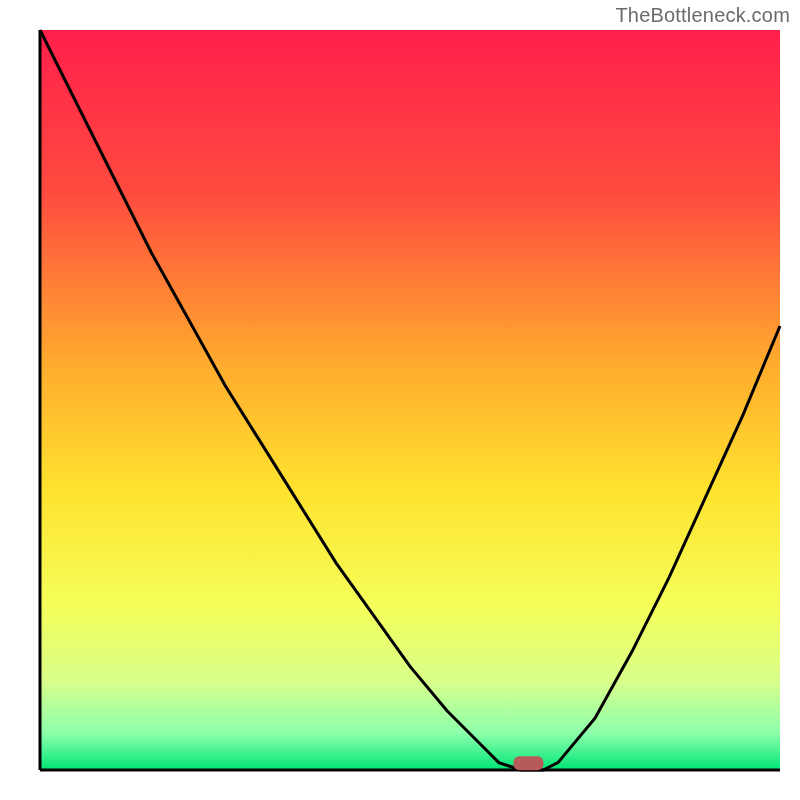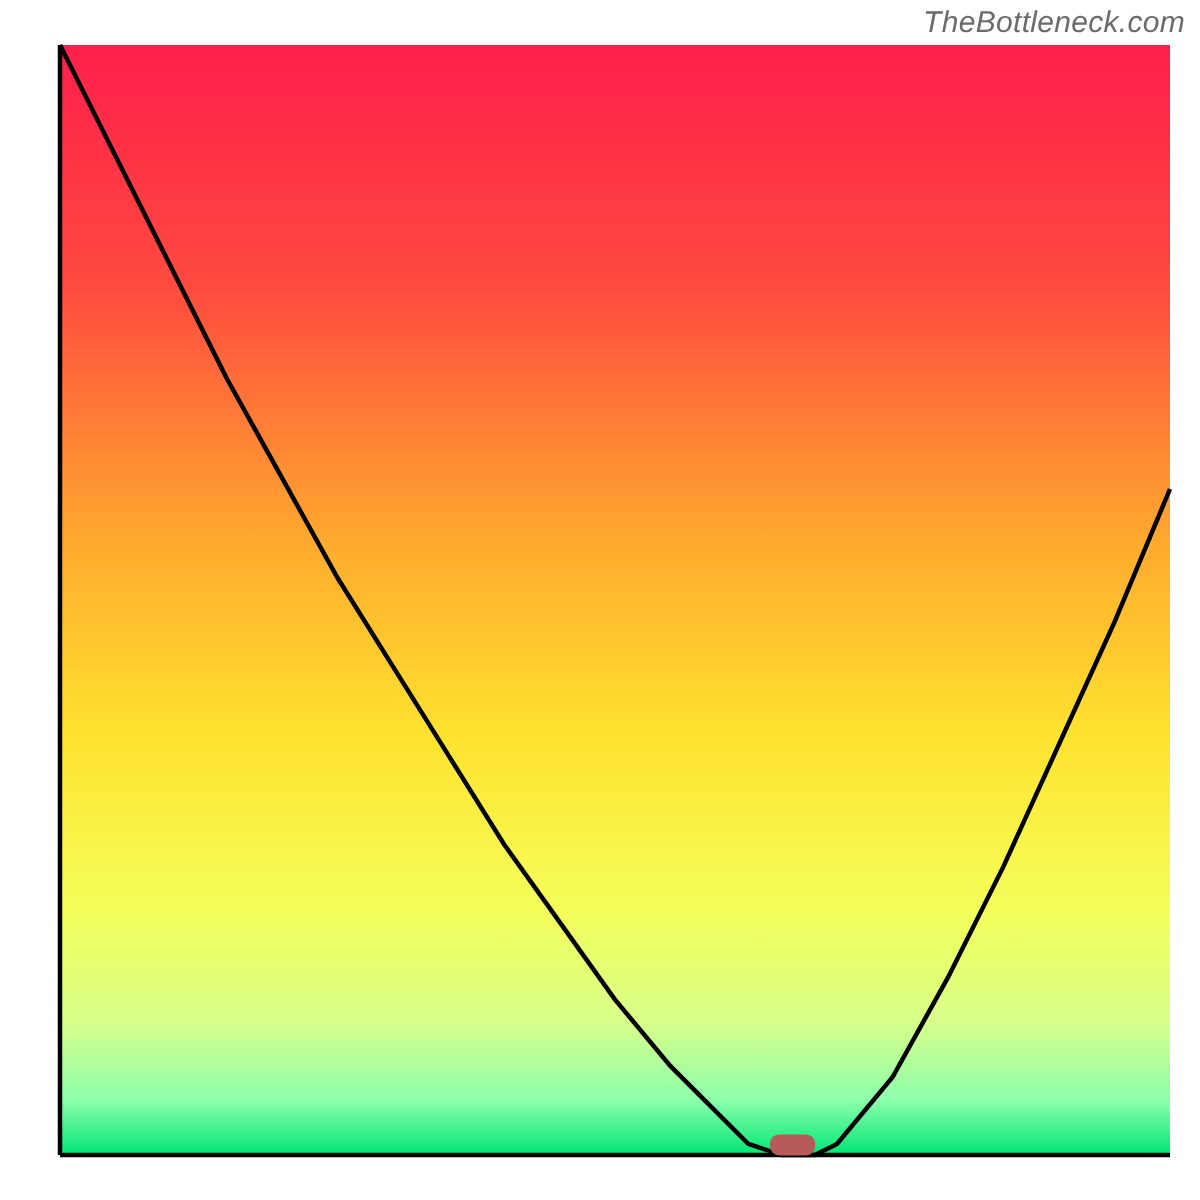--- a/index.html
+++ b/index.html
@@ -7,21 +7,20 @@
     padding: 0;
     width: 800px;
     height: 800px;
     background: #ffffff;
     font-family: Arial, Helvetica, sans-serif;
   }
   .chart-wrap {
     width: 800px;
     height: 608px;
     position: relative;
-    font-style: italic;
   }
   svg {
     display: block;
   }
   .watermark {
     position: absolute;
     top: 4px;
     right: 10px;
     color: #6b6b6b;
     font-size: 20px;

